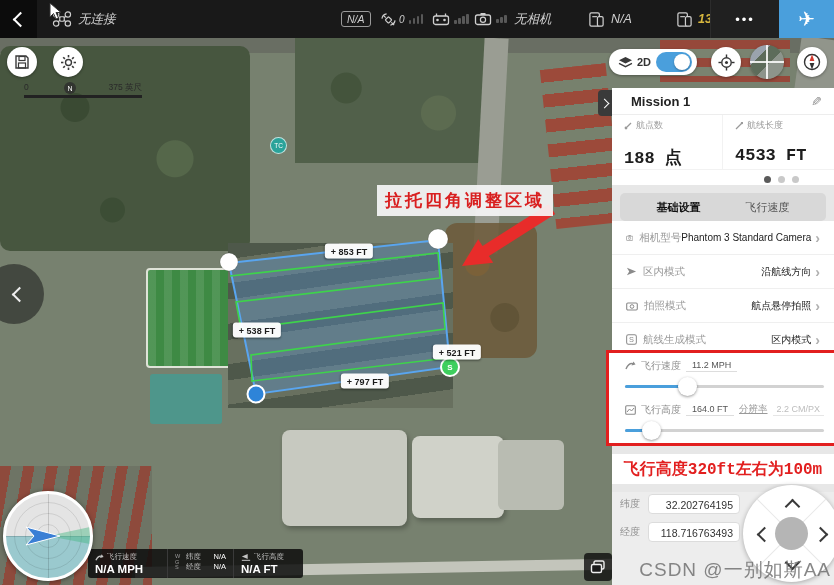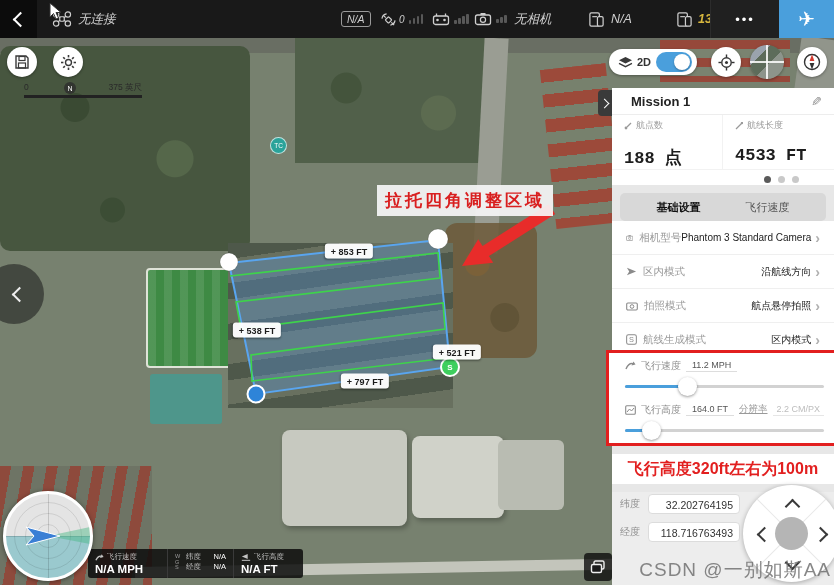--- a/index.html
+++ b/index.html
@@ -89,21 +89,21 @@
   .sl-group{height:44px;position:relative;}
   .sl-lab-row{display:flex;align-items:center;gap:5px;height:17px;}
   .sl-name{color:#8f8f8f;font-size:10px;white-space:nowrap;}
   .sl-val{color:#555;font-size:9px;border-bottom:1px solid #ddd;padding:0 6px 1px 6px;}
   .res-lab{margin-left:auto;color:#9a9a9a;font-size:9.5px;text-decoration:underline;}
   .res-val{color:#bdbdbd;font-size:9px;border-bottom:1px solid #e6e6e6;padding:0 4px 1px 4px;}
   .track{position:relative;height:3px;background:#d2d2d2;border-radius:2px;margin-top:11px;}
   .track .fill{position:absolute;left:0;top:0;height:3px;background:#4a9fdc;border-radius:2px;}
   .thumb{position:absolute;top:-8px;width:19px;height:19px;border-radius:50%;background:#fff;box-shadow:0 1px 3px rgba(0,0,0,.4);cursor:pointer;}
   .p-note{top:366px;height:30px;display:flex;align-items:center;justify-content:center;}
-  .p-note span{color:#e21f1f;font-size:16px;font-weight:bold;}
+  .p-note span{color:#e21f1f;font-size:16px;font-weight:bold;font-family:Liberation Mono, monospace;}
   .p-coords{top:404px;height:93px;background:#ededed;padding:2px 0 0 8px;}
   .coord-line{display:flex;align-items:center;margin-bottom:8px;}
   .coord-lab{width:28px;color:#8f8f8f;font-size:10px;}
   .coord-field{width:92px;height:20px;background:#fff;border:1px solid #dcdcdc;border-radius:4px;font-size:10.5px;color:#333;text-align:right;line-height:20px;padding:0 6px;box-sizing:border-box;}
   .side-tab{position:absolute;left:-14px;top:2px;width:14px;height:26px;background:#3a3a3a;border-radius:4px 0 0 4px;display:flex;align-items:center;justify-content:center;cursor:pointer;}
   .side-tab .c{width:6px;height:6px;border-right:1.5px solid #fff;border-top:1.5px solid #fff;transform:rotate(45deg);margin-left:-2px;}
   
   .dpad{position:absolute;left:131px;top:397px;width:97px;height:97px;border-radius:50%;background:#fff;box-shadow:0 1px 5px rgba(0,0,0,.3);z-index:12;overflow:hidden;}
   .dpad .diag1,.dpad .diag2{position:absolute;left:-20px;top:48px;width:137px;height:1px;background:#e8e8e8;}
   .dpad .diag1{transform:rotate(45deg);} .dpad .diag2{transform:rotate(-45deg);}

